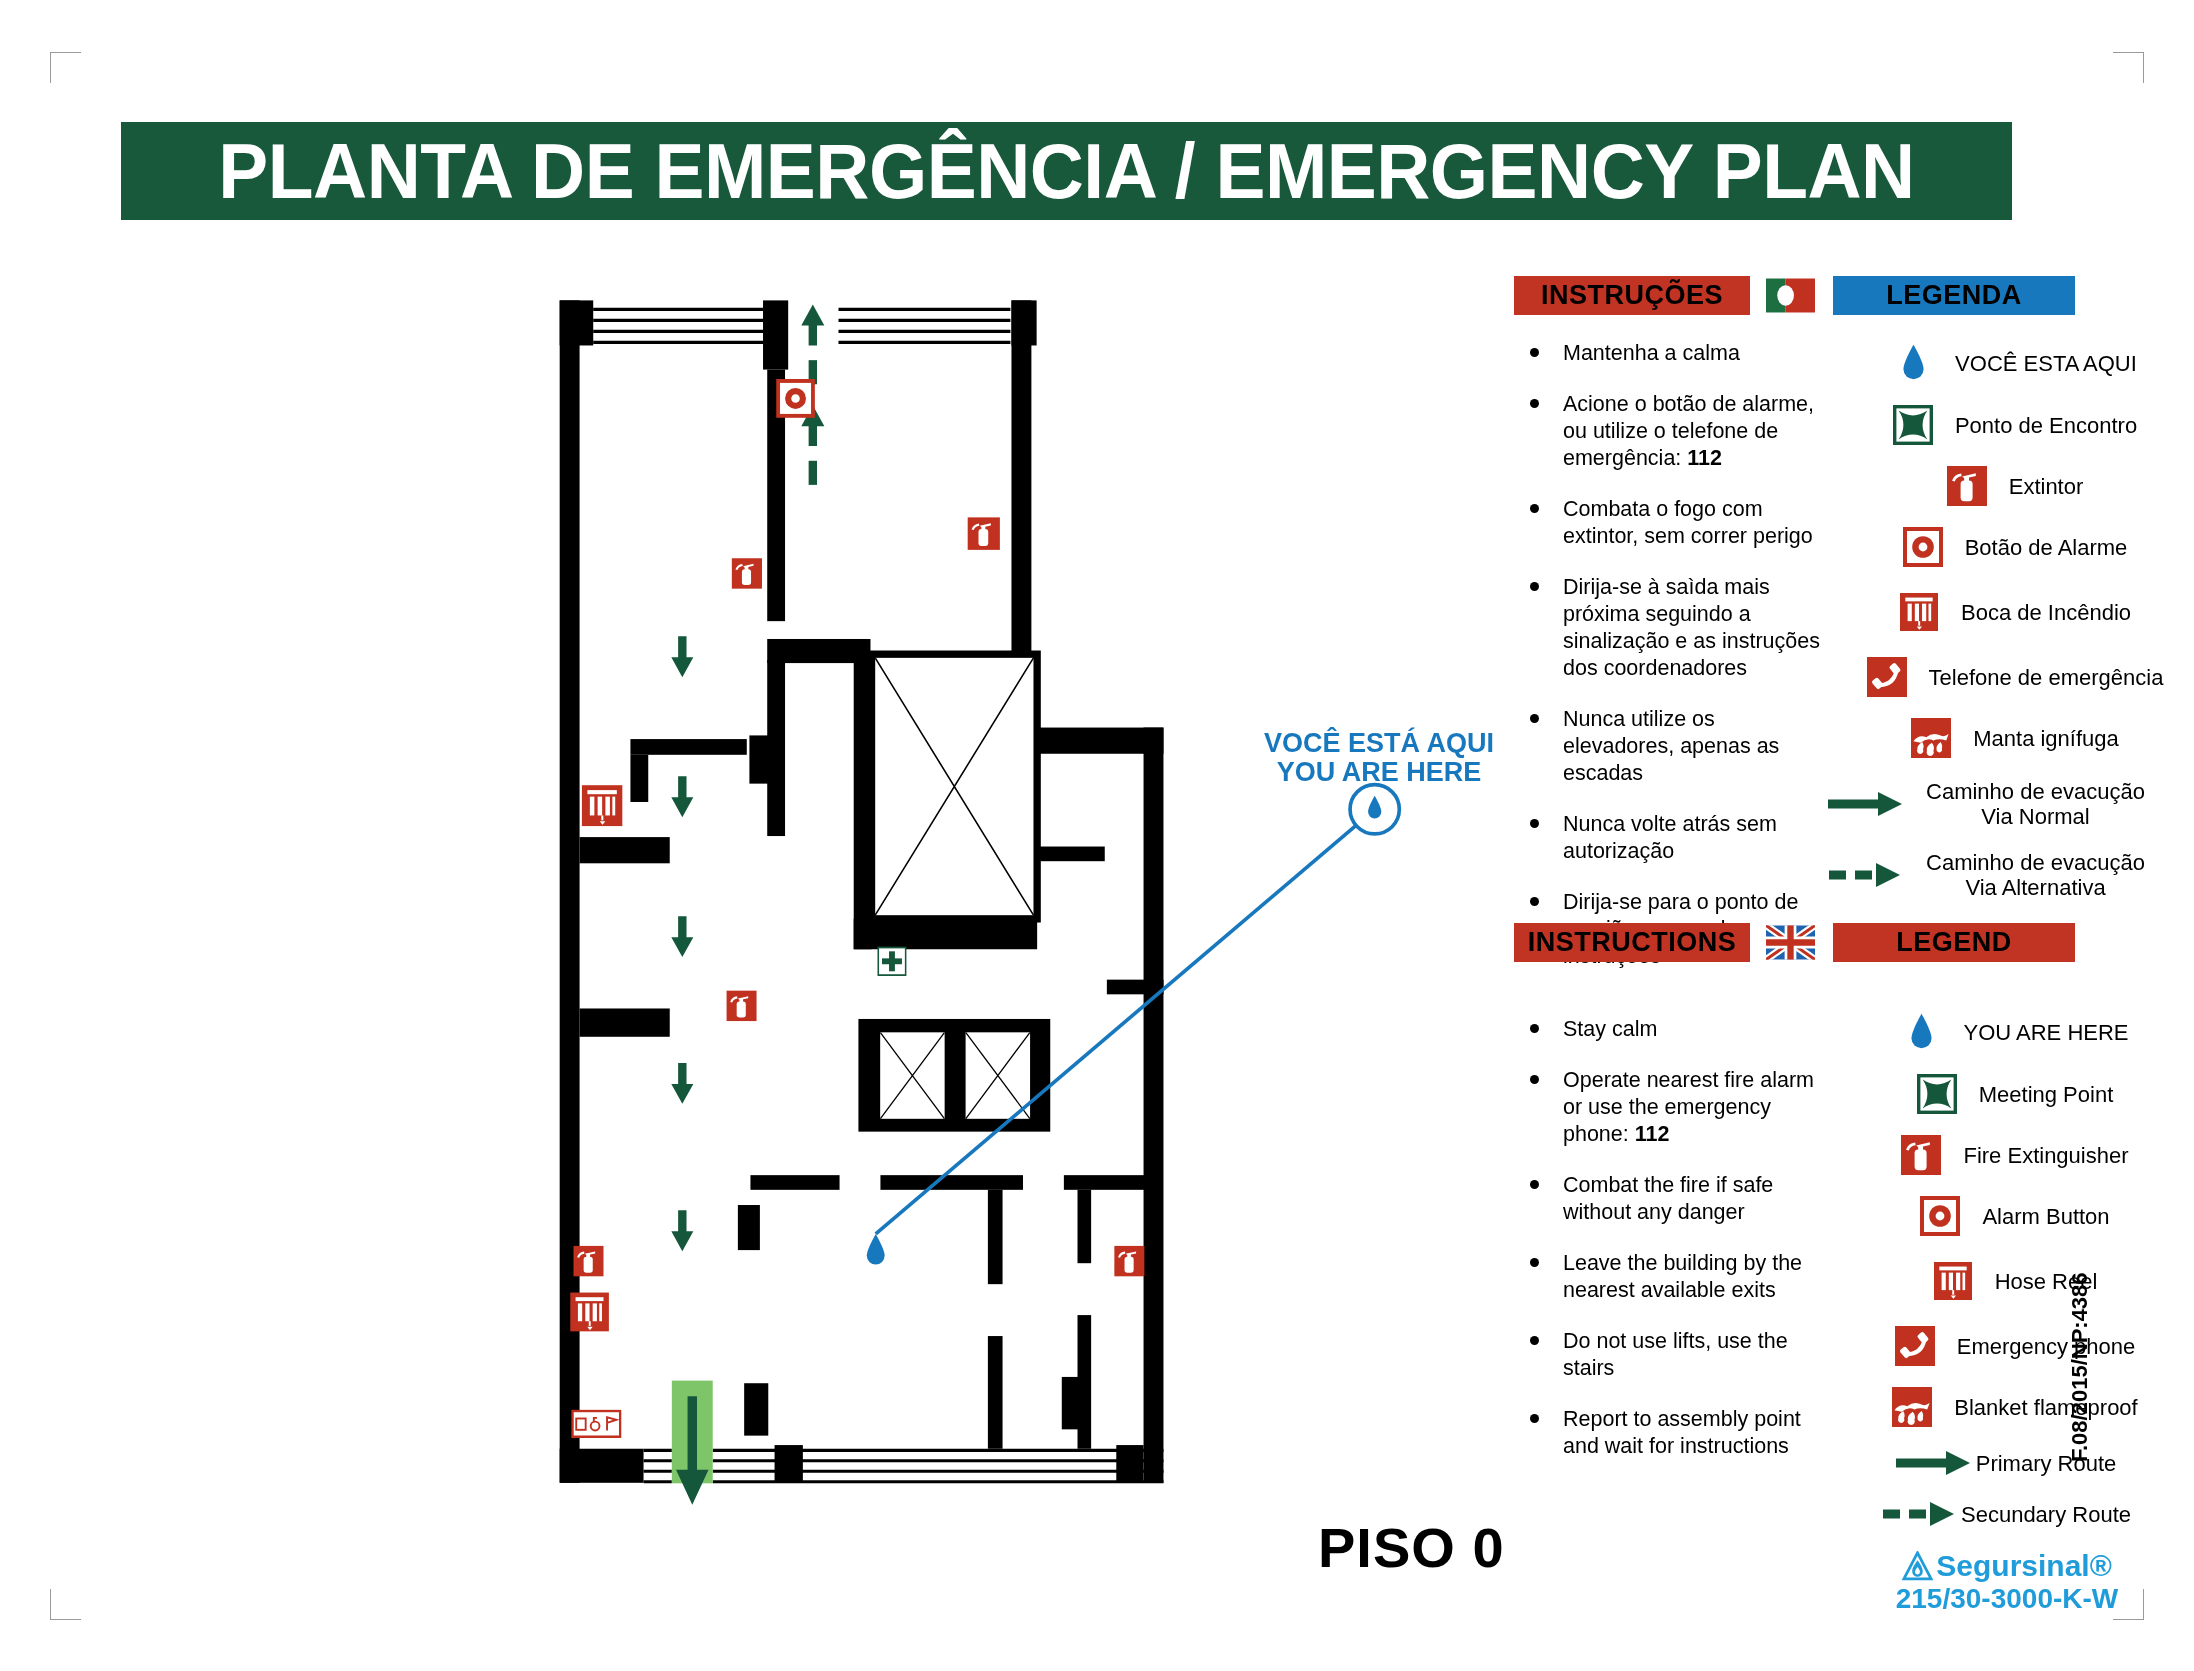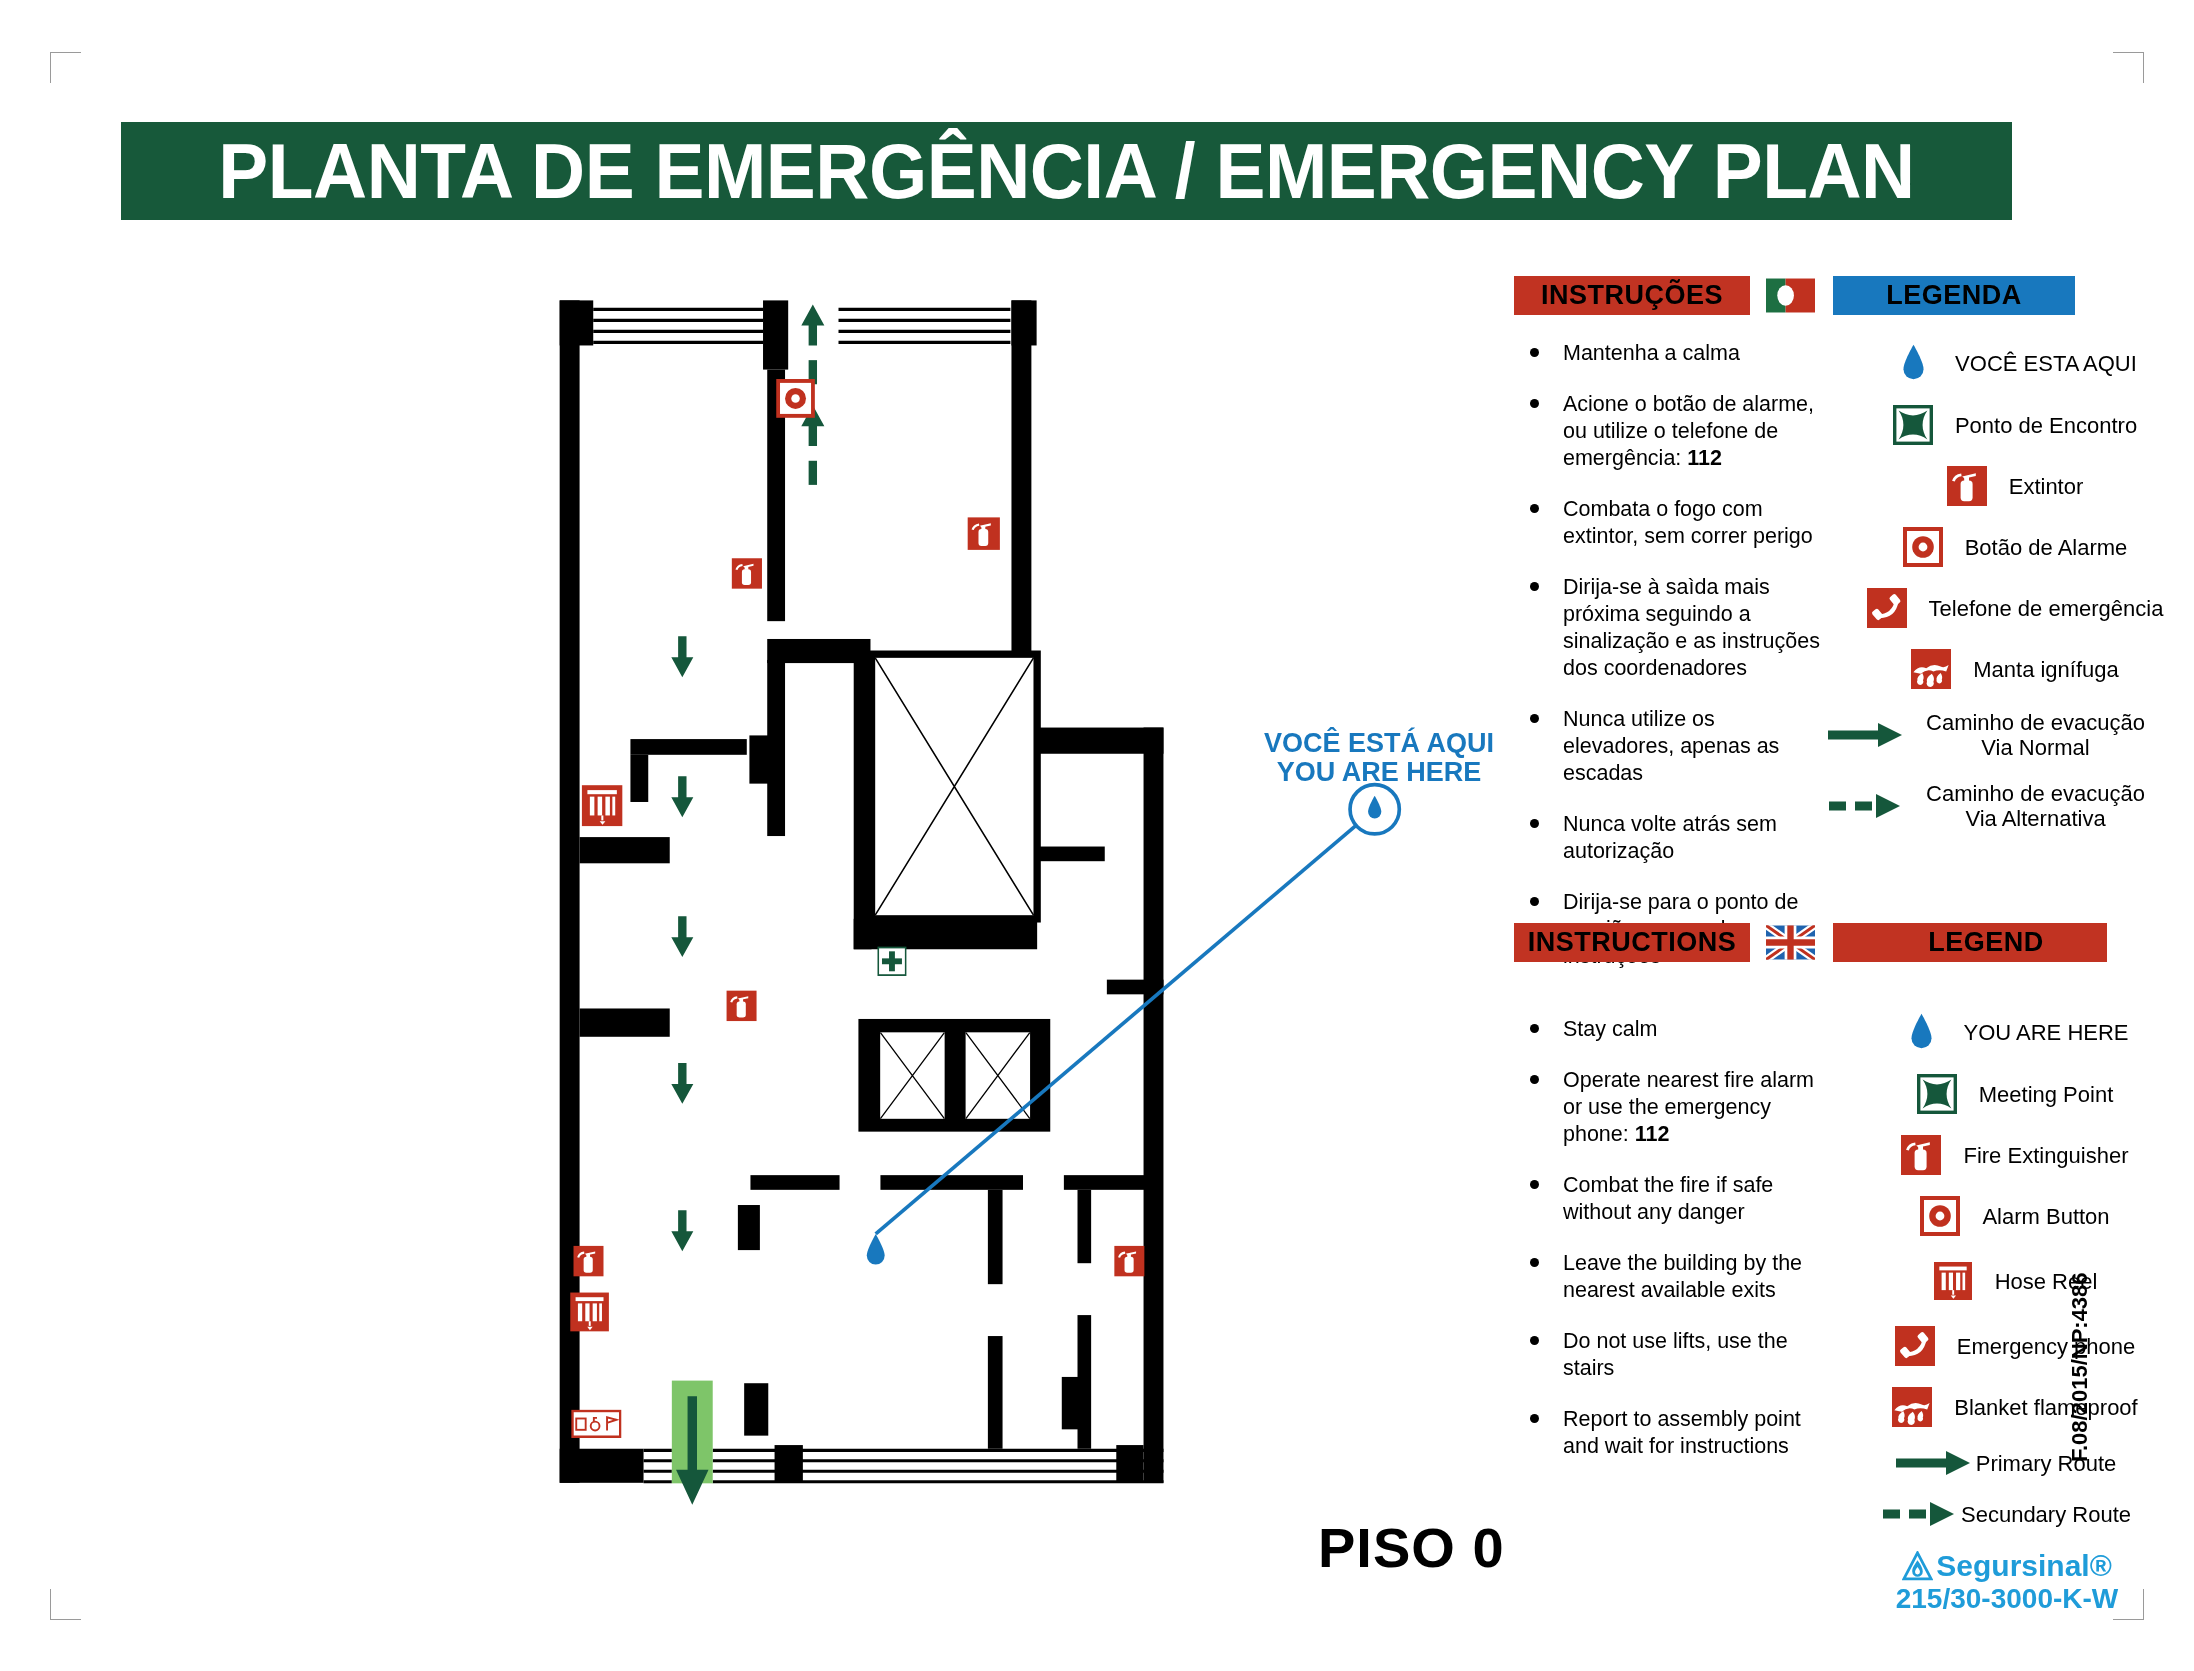--- a/index.html
+++ b/index.html
@@ -301,20 +301,28 @@
     <div class="lrow">
       <span class="cell">
           <svg class="ic-sq" viewBox="0 0 100 100">
             <use href="#sym-alarm"></use>
           </svg>
         </span>
       <span class="lab"><span>Botão de Alarme</span><span class="l2"></span></span>
     </div>
     <div class="lrow">
       <span class="cell">
+          <svg class="ic-hose" viewBox="0 0 100 100">
+            <use href="#sym-hose"></use>
+          </svg>
+        </span>
+      <span class="lab"><span>Boca de Incêndio</span><span class="l2"></span></span>
+    </div>
+    <div class="lrow">
+      <span class="cell">
           <svg class="ic-sq" viewBox="0 0 100 100">
             <use href="#sym-phone"></use>
           </svg>
         </span>
       <span class="lab"><span>Telefone de emergência</span><span class="l2"></span></span>
     </div>
     <div class="lrow">
       <span class="cell">
           <svg class="ic-sq" viewBox="0 0 100 100">
             <use href="#sym-blanket"></use>
@@ -341,21 +349,21 @@
   </div>
 
   <div class="hdr red" style="left:1514px;top:923px;width:236px;">
     <span>INSTRUCTIONS</span>
   </div>
   <div class="flagbox" style="left:1766px;top:923px;">
     <svg viewBox="0 0 100 70">
         <use href="#sym-flag-uk"></use>
       </svg>
   </div>
-  <div class="hdr red" style="left:1833px;top:923px;width:242px;padding-left:32px;">
+  <div class="hdr red" style="left:1833px;top:923px;width:242px;">
     <span>LEGEND</span>
   </div>
 
   <ul class="instr" style="left:1522px;top:1016px;">
     <li><span>Stay calm</span><b></b></li>
     <li><span>Operate nearest fire alarm or use the emergency phone: </span><b>112</b></li>
     <li><span>Combat the fire if safe without any danger</span><b></b></li>
     <li><span>Leave the building by the nearest available exits</span><b></b></li>
     <li><span>Do not use lifts, use the stairs</span><b></b></li>
     <li><span>Report to assembly point and wait for instructions</span><b></b></li>

